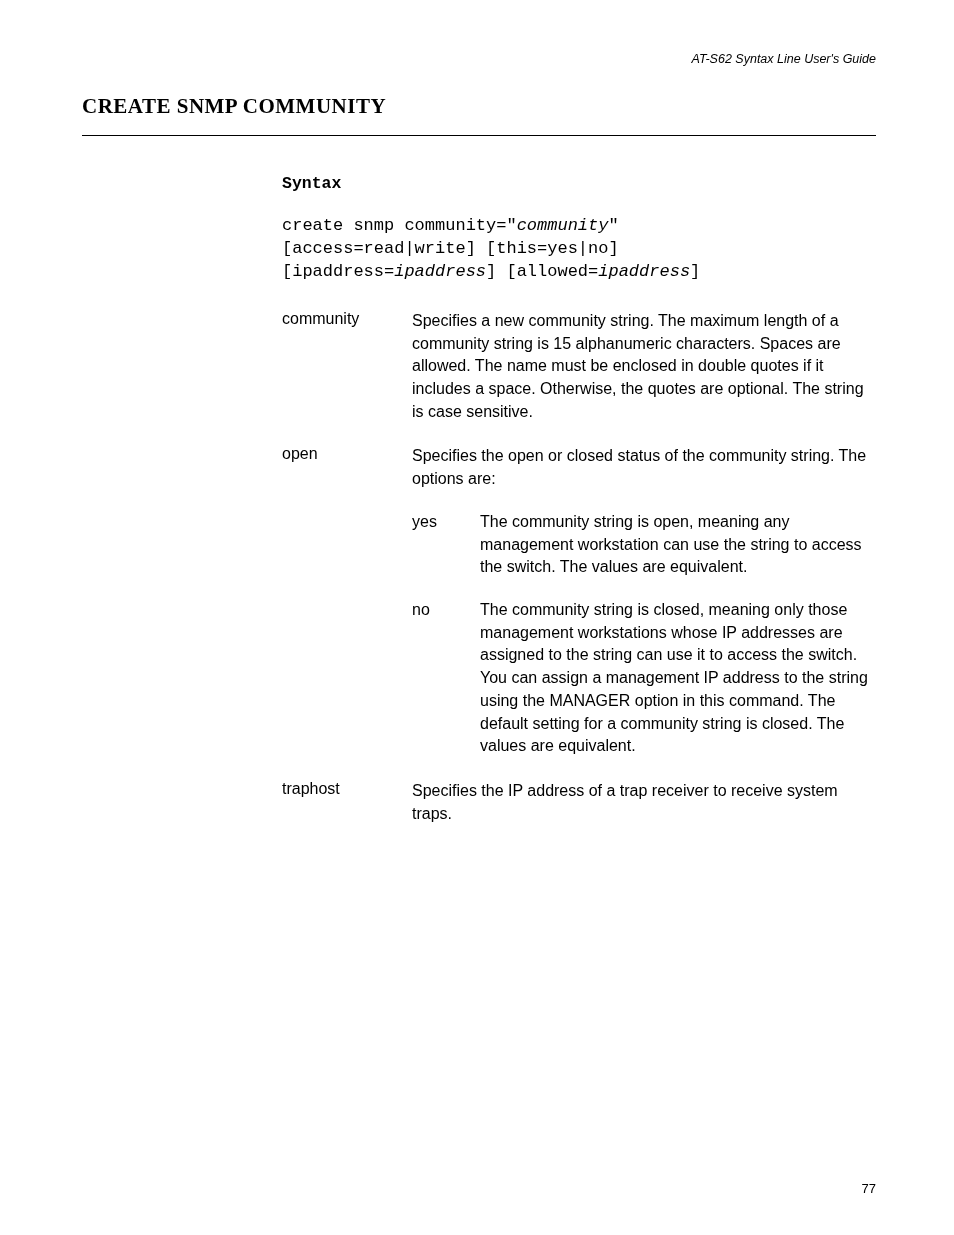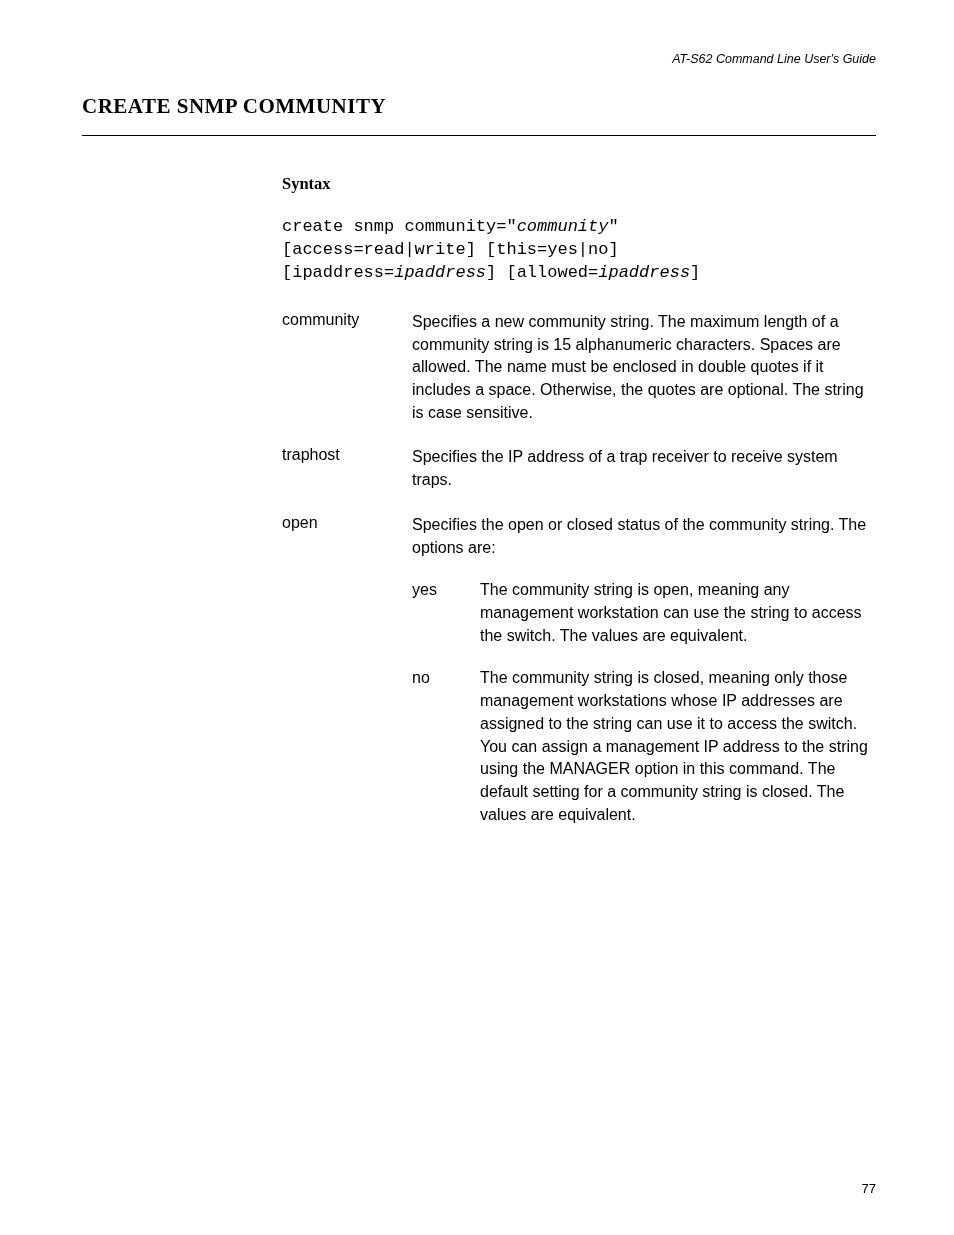--- a/index.html
+++ b/index.html
@@ -27,21 +27,21 @@
       font-size: 21px;
       letter-spacing: 0.5px;
       padding-bottom: 16px;
       border-bottom: 1.5px solid #000;
       margin-bottom: 38px;
     }
     .content {
       margin-left: 200px;
     }
     .section-heading {
-      font-family: Liberation Serif, serif;
+      font-family: Liberation Mono, monospace;
       font-weight: bold;
       font-size: 16.5px;
       margin-bottom: 22px;
     }
     .syntax-block {
       font-family: "Courier New", Courier, monospace;
       font-size: 17px;
       line-height: 1.35;
       margin-bottom: 26px;
       white-space: pre;
@@ -84,21 +84,21 @@
       position: absolute;
       bottom: 39px;
       right: 78px;
       font-size: 13px;
     }
   </style>
 </head>
 <body>
 
 <div class="page">
-  <div class="header-bar">AT-S62 Command Line User's Guide</div>
+  <div class="header-bar">AT-S62 Syntax Line User's Guide</div>
 
   <h1 class="main-title">CREATE SNMP COMMUNITY</h1>
 
   <div class="content">
 
     <div class="section-heading">Syntax</div>
 
     <div class="syntax-block"><span>create snmp community="</span><span class="ital">community</span><span>"</span>
 <span>[access=read|write] [this=yes|no]</span>
 <span>[ipaddress=</span><span class="ital">ipaddress</span><span>] [allowed=</span><span class="ital">ipaddress</span><span>]</span></div>
@@ -106,36 +106,36 @@
 
     <div class="param-table">
 
       <div class="param-row">
         <div class="param-name">community</div>
         <div class="param-desc">Specifies a new community string. The maximum length of a community string is 15 alphanumeric characters. Spaces are allowed. The name must be enclosed in double quotes if it includes a space. Otherwise, the quotes are optional. The string is case sensitive.</div>
       </div>
 
 
       <div class="param-row">
-        <div class="param-name">traphost</div>
-        <div class="param-desc">Specifies the IP address of a trap receiver to receive system traps.</div>
-      </div>
-
-      <div class="param-row">
         <div class="param-name">open</div>
         <div class="param-desc">
           <span>Specifies the open or closed status of the community string. The options are:</span>
           <div class="sub-row">
             <div class="sub-name">yes</div>
             <div class="sub-desc">The community string is open, meaning any management workstation can use the string to access the switch. The values are equivalent.</div>
           </div>
           <div class="sub-row">
             <div class="sub-name">no</div>
             <div class="sub-desc">The community string is closed, meaning only those management workstations whose IP addresses are assigned to the string can use it to access the switch. You can assign a management IP address to the string using the MANAGER option in this command. The default setting for a community string is closed. The values are equivalent.</div>
           </div>
         </div>
       </div>
 
+      <div class="param-row">
+        <div class="param-name">traphost</div>
+        <div class="param-desc">Specifies the IP address of a trap receiver to receive system traps.</div>
+      </div>
+
     </div>
   </div>
 </div>
 
 <div class="page-number">77</div>
 
 </body></html>

